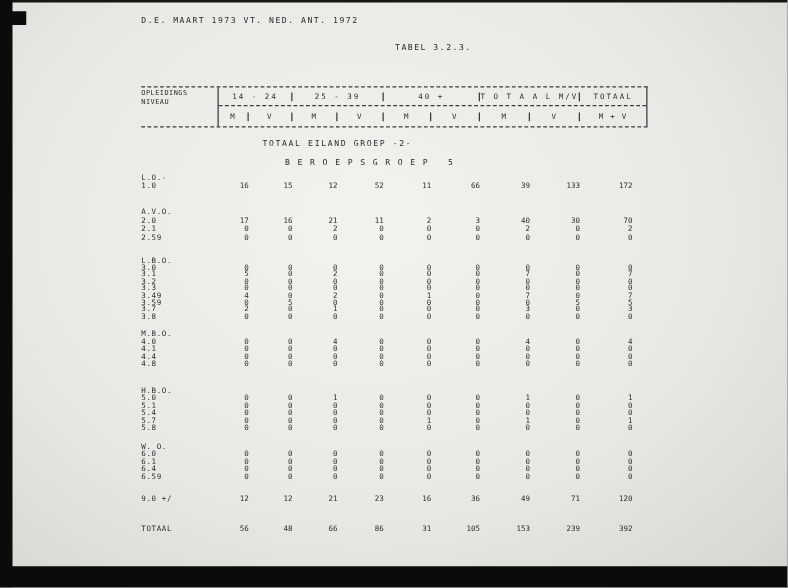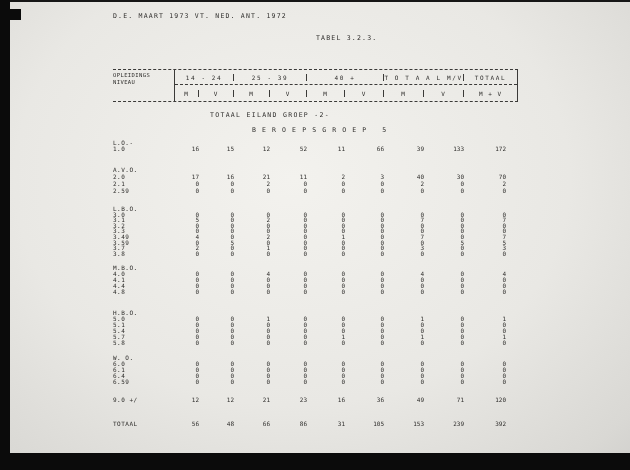--- a/index.html
+++ b/index.html
@@ -26,21 +26,21 @@
   .thead-subs{display:flex;height:16px;align-items:center;}
   .gcell{border-right:1.5px solid #3b3a38;text-align:center;font-size:6px;letter-spacing:1.6px;
          box-sizing:border-box;white-space:nowrap;overflow:hidden;}
   .gcell:last-child,.scell:last-child{border-right:none;}
   .scell{border-right:1.5px solid #3b3a38;text-align:center;font-size:6px;letter-spacing:1px;box-sizing:border-box;}
   .g1{width:59px}.g2{width:73px}.g3{width:77px}.g4{width:80px}.g5{width:53px}
   .s1{width:24px}.s2{width:35px}.s3{width:36px}.s4{width:37px}.s5{width:38px}
   .s6{width:39px}.s7{width:40px}.s8{width:40px}.s9{width:53px}
   
   .section-title{position:absolute;left:210px;top:111px;font-size:6.5px;letter-spacing:1.3px;white-space:pre;}
-  .section-subtitle{position:absolute;left:252px;top:126px;font-size:6.5px;letter-spacing:1.1px;white-space:pre;}
+  .section-subtitle{position:absolute;left:228px;top:126px;font-size:6.5px;letter-spacing:1.1px;white-space:pre;}
   
   .tbody{position:absolute;left:113px;top:140px;width:404px;font-size:6px;}
   .trow{display:flex;line-height:6px;}
   .cell{box-sizing:border-box;}
   .cell.label{width:62px;text-align:left;letter-spacing:0.5px;white-space:pre;}
   .cell.num{text-align:right;}
   .n1{width:24px}.n2{width:35px}.n3{width:36px}.n4{width:37px}.n5{width:38px}
   .n6{width:39px}.n7{width:40px}.n8{width:40px}.n9{width:42px}
   .grp{margin:0;}
   .grp.lo .trow{line-height:6px}      .grp.lo{margin-bottom:14px;}

